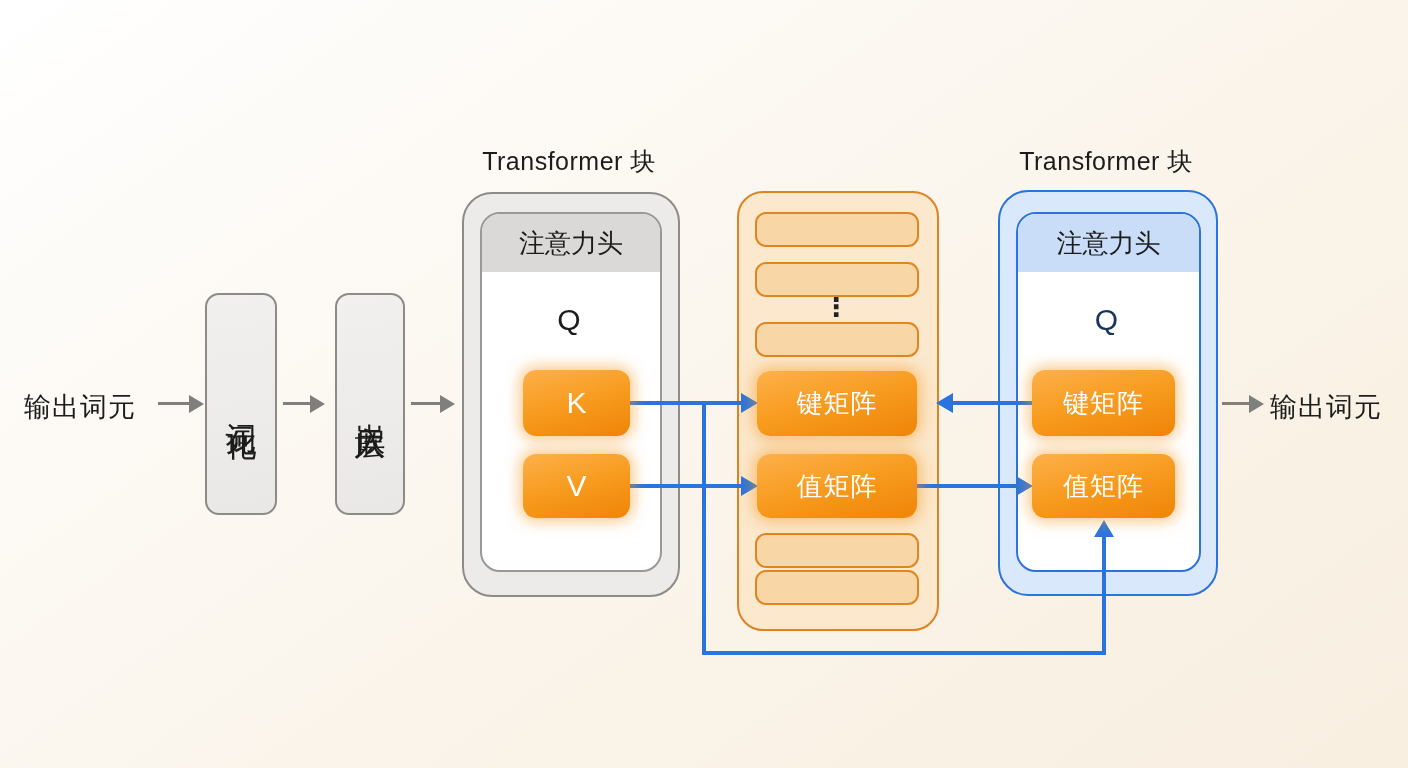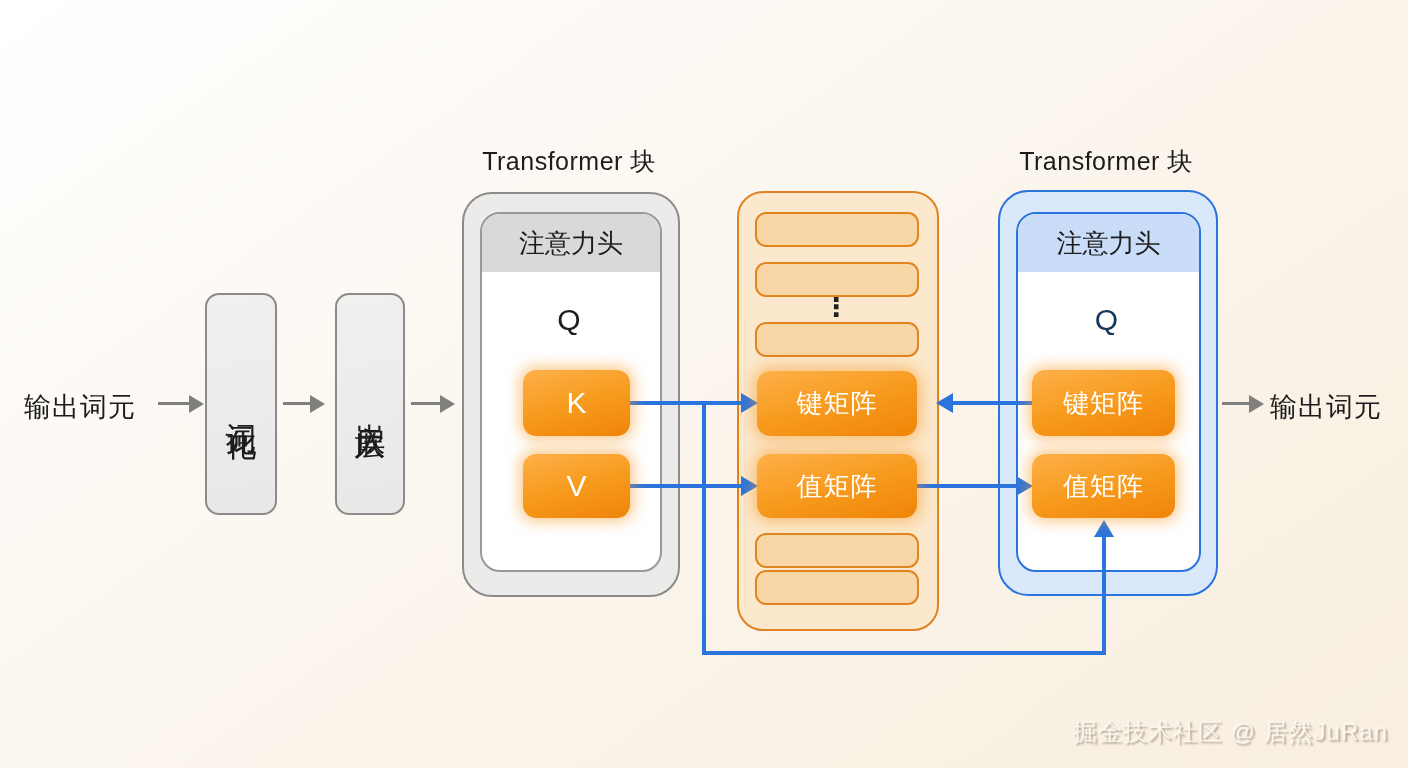--- a/index.html
+++ b/index.html
@@ -161,15 +161,14 @@
   <div class="abs bline-h" style="left:702px;top:651px;width:404px;"></div>
   <div class="abs bline-v" style="left:1102px;top:536px;height:118px;"></div>
   <div class="abs bhead-u" style="left:1094px;top:520px;"></div>
 
   <div class="abs bline-h" style="left:952px;top:401px;width:80px;"></div>
   <div class="abs bhead-l" style="left:936px;top:393px;"></div>
 
   <div class="abs bline-h" style="left:917px;top:484px;width:101px;"></div>
   <div class="abs bhead-r" style="left:1016px;top:476px;"></div>
 
-  <div class="abs watermark" style="right:20px;top:716px;">掘金技术社区 @ 居然JuRan</div>
 
 </div>
 
 </body></html>

